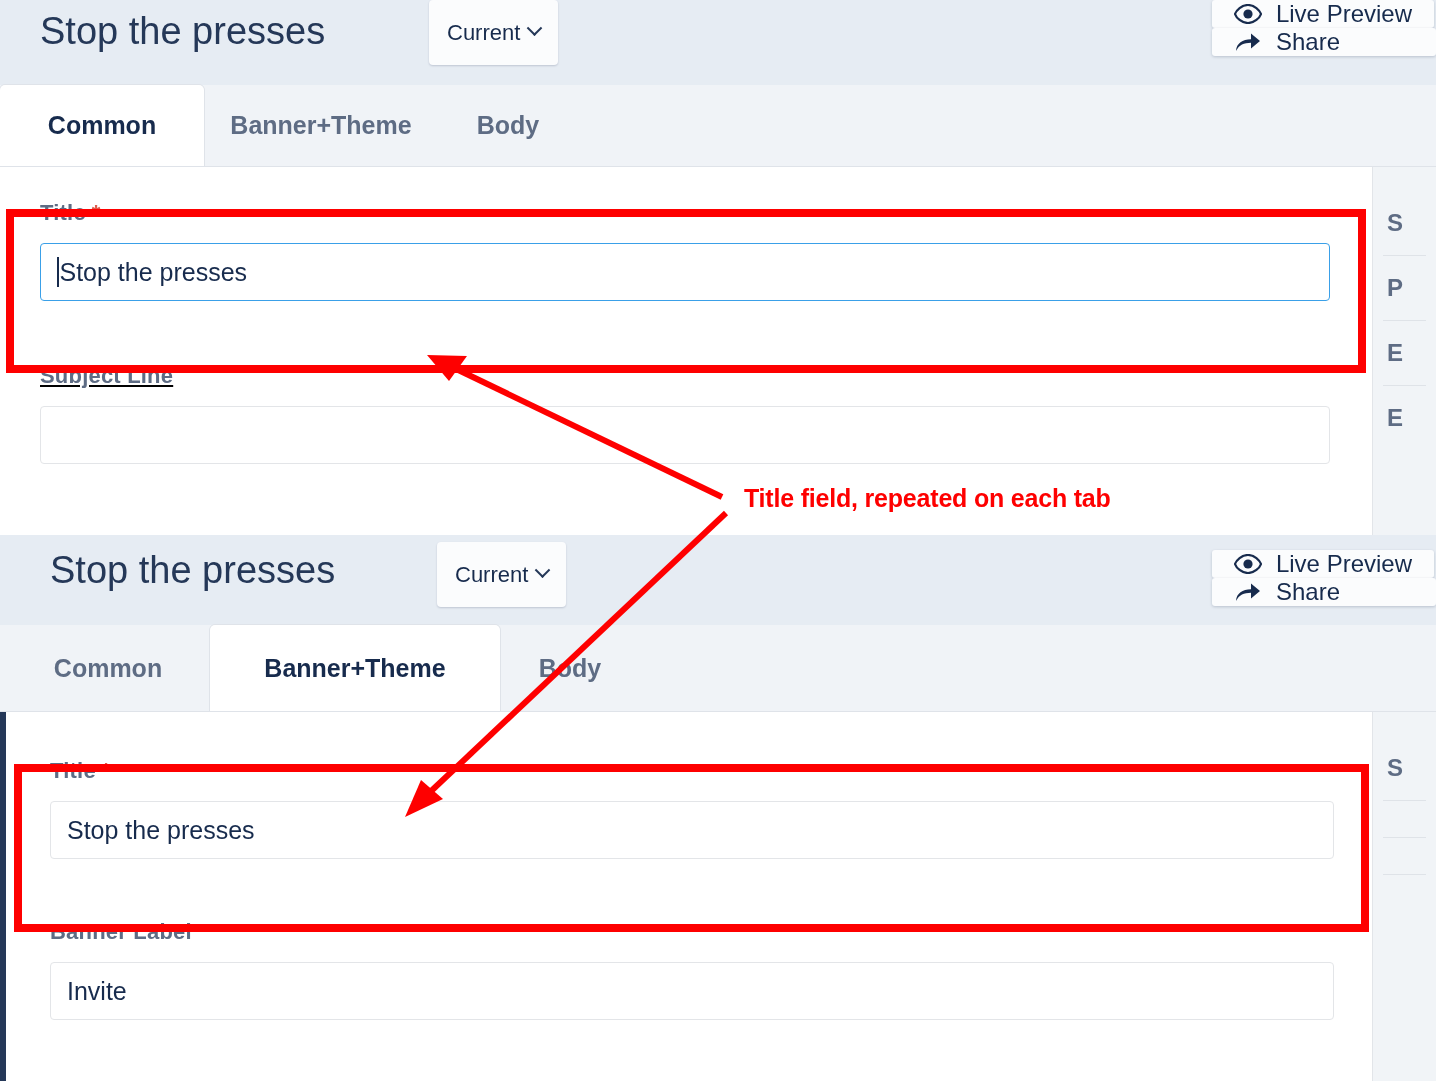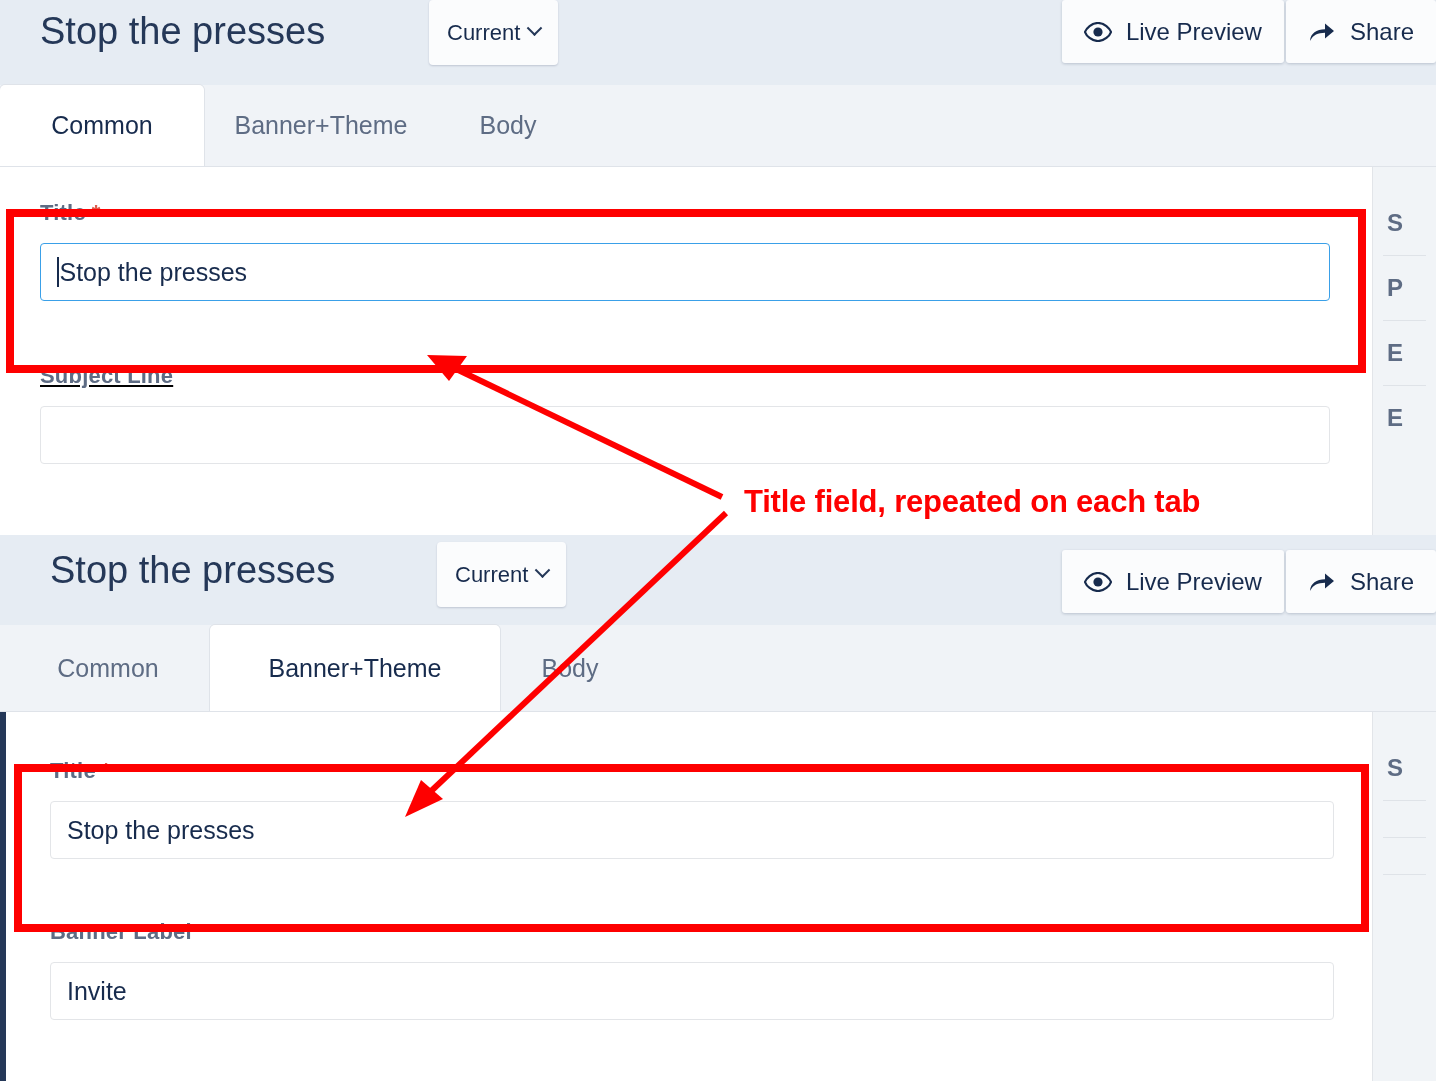--- a/index.html
+++ b/index.html
@@ -68,20 +68,21 @@
     width: 11px; height: 11px;
     border-right: 2.4px solid #253858;
     border-bottom: 2.4px solid #253858;
     transform: rotate(45deg) translate(-3px,-3px);
   }
   .hdr-actions {
     position: absolute;
     top: 0;
     display: flex;
     align-items: stretch;
+    flex-direction: column;
   }
   .hdr-btn {
     background: #fbfcfd;
     border-radius: 3px;
     box-shadow: 0 1px 3px rgba(9,30,66,.2);
     display: flex;
     align-items: center;
     gap: 14px;
     padding: 0 22px;
     font-size: 24px;
@@ -90,20 +91,21 @@
   }
 
   
   .tabstrip {
     position: relative;
     height: 82px;
     background: #f0f3f7;
     border-bottom: 1px solid #dfe3e9;
     display: flex;
     align-items: stretch;
+    font-weight: bold;
   }
   .tab {
     display: flex;
     align-items: center;
     justify-content: center;
     font-size: 25px;
     color: #5e6c84;
     padding: 0 34px;
     background: transparent;
     white-space: nowrap;
@@ -186,21 +188,21 @@
   #annotations {
     position: absolute;
     left: 0; top: 0;
     width: 1436px; height: 1081px;
     pointer-events: none;
   }
   .anno-label {
     position: absolute;
     color: #fe0000;
     font-weight: bold;
-    font-size: 31px;
+    font-size: 25px;
     font-family: "Liberation Sans", sans-serif;
     white-space: nowrap;
     letter-spacing: -0.2px;
   }
 </style>
 </head>
 <body>
 
 <div id="stage">
 

